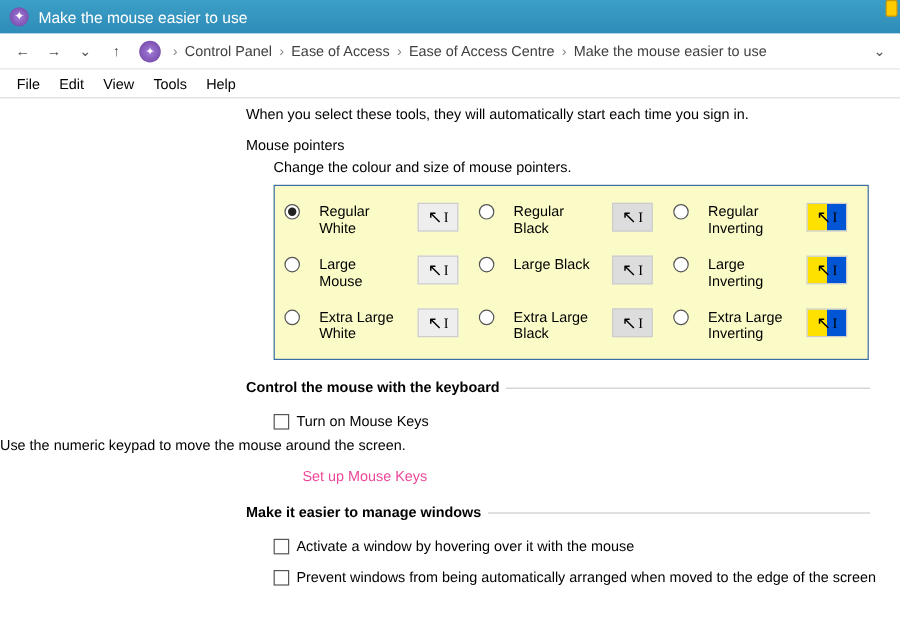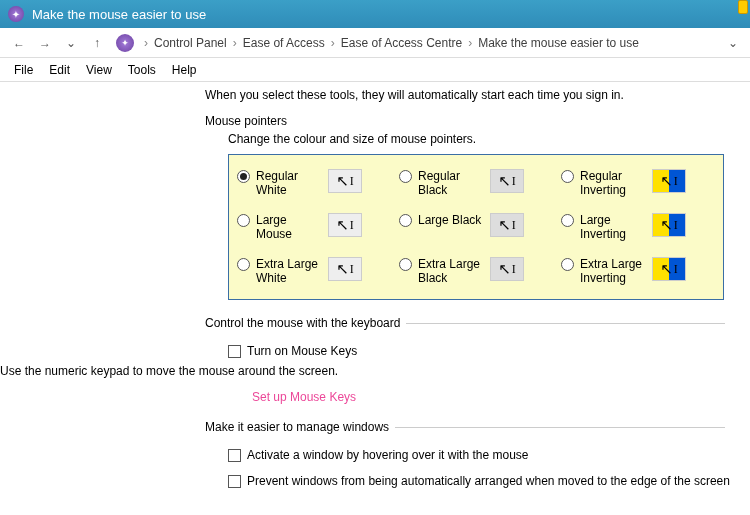--- a/index.html
+++ b/index.html
@@ -20,33 +20,33 @@
 .menubar { height: 24px; display:flex; align-items:center; gap:0; padding-left:6px; border-bottom:1px solid #ddd; background:#fff;}
 .menuitem { padding:2px 8px; }
 
 .content { padding: 6px 17px 0 0; height: calc(515px - 28px - 30px - 24px); overflow:hidden; }
 .intro { margin-left: 205px; margin-bottom:12px; }
 .sect-label { margin-left: 205px; margin-bottom:4px; }
 .sub { margin-left: 228px; margin-bottom:8px; }
 
 .pnt-table { margin-left: 228px; width: 496px; background:#fbfbc8; border:1.5px solid #3a6ea5; border-collapse:separate; padding:6px 4px; }
 .pnt-row { display:flex; }
-.cell { flex:1; display:flex; align-items:flex-start; gap:6px; padding:8px 4px; }
+.cell { flex:1; display:flex; align-items:flex-start; gap:16px; padding:8px 4px; }
 .radio { width:13px;height:13px;border:1px solid #555;border-radius:50%;margin-top:1px;background:#fff;position:relative;}
 .radio.sel::after{content:"";position:absolute;top:2px;left:2px;width:7px;height:7px;background:#222;border-radius:50%;}
 .lab { width:66px; }
 .ic { width:34px;height:24px;background:#eee;border:1px solid #ccc;display:flex;align-items:center;justify-content:center;gap:1px;font-size:13px;}
 .ic.w { background:#eee;color:#000;}
 .ic.b { background:#ddd;color:#000;}
 .ic.i { background:linear-gradient(90deg,#ffe100 50%,#0055d4 50%);color:#000;}
 .cur { font-size:15px; }
 .ibeam{ font-family:serif; }
 
 fieldset.line { border:none; border-top:1px solid #ccc; margin-left:205px; margin-top:16px; width:520px; padding-top:10px;}
-fieldset.line legend { padding:0 6px 0 0; font-size:12px; }
+fieldset.line legend { padding:0 6px 0 0; font-size:12px;font-weight:bold; }
 .chkrow { margin-left:228px; display:flex; align-items:center; gap:6px; margin-top:4px; }
 .chk { width:13px;height:13px;border:1px solid #555;background:#fff;margin-top:1px;}
 .desc { margin-top:6px; }
 .link { color:#ec4899; margin-left:252px; margin-top:12px; display:inline-block; cursor:pointer;}
 .mt { margin-top:12px; }
 
 .warn { position:absolute; top:0; right:2px; width:10px;height:14px; background:#ffcc00; border:1px solid #cc9900; border-radius:2px; }
 </style>
 </head>
 <body>

